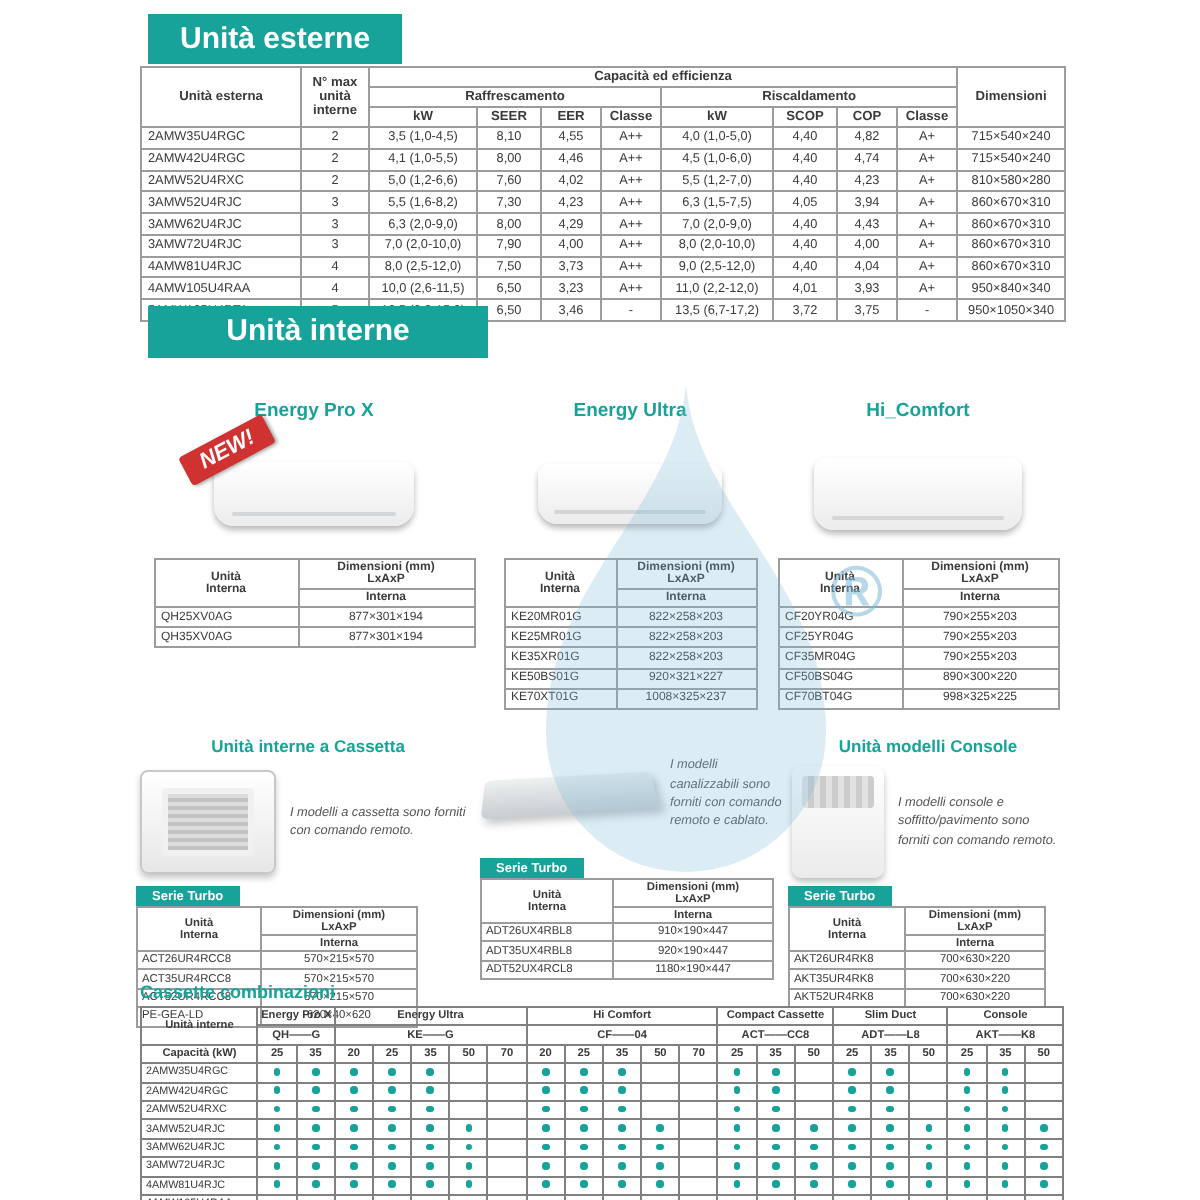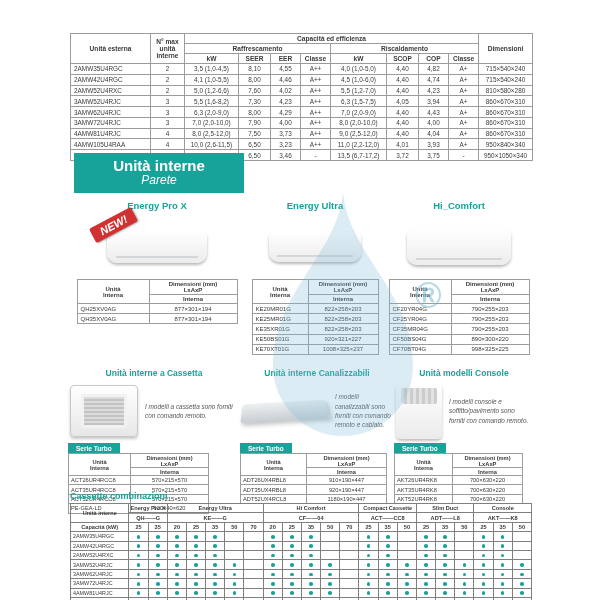--- a/index.html
+++ b/index.html
@@ -88,20 +88,21 @@
   .dot{display:inline-block;width:3.6px;height:3.6px;border-radius:50%;background:#18a39a;vertical-align:middle;}
 
   
   #watermark{position:absolute;left:255px;top:188px;width:200px;height:300px;z-index:40;pointer-events:none;}
 </style>
 </head>
 <body>
 
 <div class="content">
 
+  <div id="outdoor-title" class="title-box">Unità esterne</div>
 
   <table id="outdoor-table" class="spec">
     <colgroup>
       <col style="width:80px">
         <col style="width:34px">
         <col style="width:54px">
         <col style="width:32px">
       <col style="width:30px">
         <col style="width:30px">
         <col style="width:56px">
@@ -250,21 +251,20 @@
           <td class="col-7">3,72</td>
           <td class="col-8">3,75</td>
           <td class="col-9">-</td>
           <td class="col-10">950×1050×340</td>
         </tr>
       </tbody>
   </table>
 
   <div id="indoor-box" class="title-box">
     <div class="t1">Unità interne</div>
-    <div class="t2">Parete</div>
   </div>
 
   <div id="products">
 
     <div class="product" id="product-0">
       <div class="product-title teal-heading">Energy Pro X</div>
       <div class="imgwrap">
         <span class="new-badge">NEW!</span>
         <div class="ac-wall"></div>
       </div>
@@ -433,21 +433,20 @@
             </tr>
             <tr>
               <td class="col-0">PE-GEA-LD</td>
               <td class="col-1">620×40×620</td>
             </tr>
           </tbody>
       </table>
     </div>
 
     <div class="special" id="special-1">
-      <div class="sp-title teal-heading">Unità interne Canalizzabili</div>
       <div class="sp-media">
         <div class="ac-duct"></div>
         <div class="sp-desc">I modelli canalizzabili sono forniti con comando remoto e cablato.</div>
       </div>
       <div class="serie-bar">Serie Turbo</div>
       <table class="spec">
         <colgroup>
             <col style="width:66px">
             <col style="width:80px">
           </colgroup>

